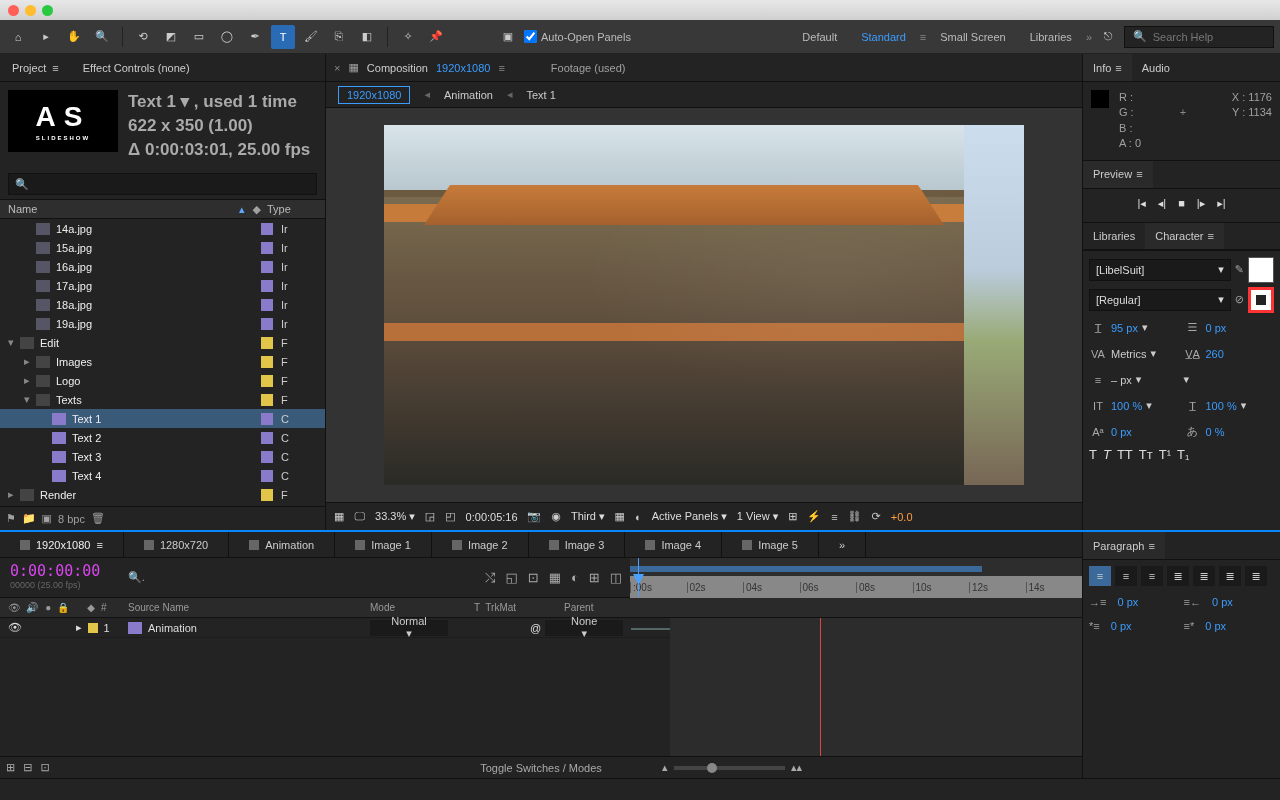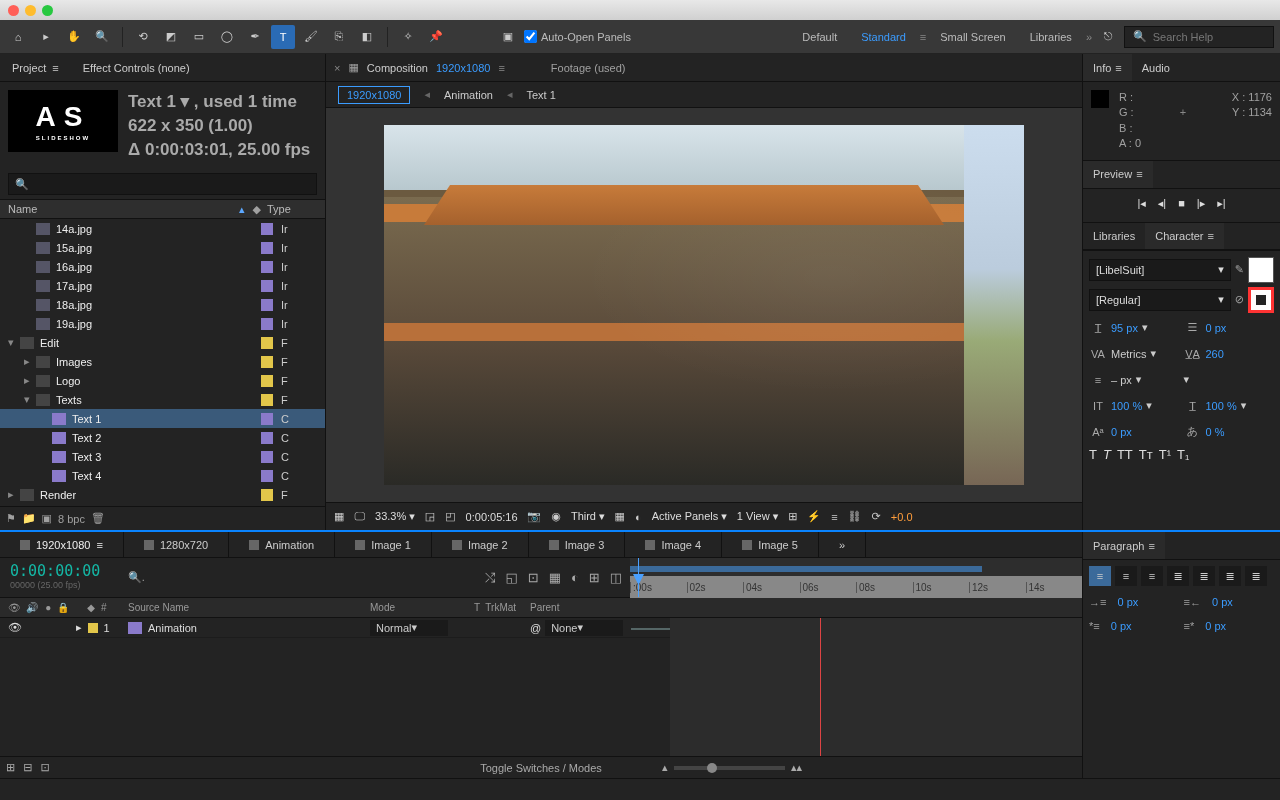--- a/index.html
+++ b/index.html
@@ -102,46 +102,46 @@
   .tt-row { display:flex; gap:6px; padding:4px 0; color:#ddd; font-size:13px;}
   
   .bottom { height: 248px; display:flex; border-top:2px solid #0a84ff; }
   .timeline-panel { flex:1; background:#232323; display:flex; flex-direction:column; }
   .tl-tabs { height:26px; display:flex; align-items:center; border-bottom:1px solid #111; overflow:hidden;}
   .tl-tab { padding:0 20px; height:100%; display:flex; align-items:center; gap:6px; color:#ccc; border-right:1px solid #111;}
   .tl-tab.active { background:#232323; color:#eee;}
   
   .tl-header { height:40px; display:flex; border-bottom:1px solid #111; }
   .tl-time-box { width:120px; padding:4px 10px; }
-  .tl-timecode { color:#14b8a6; font-size:15px; font-family:monospace; }
+  .tl-timecode { color:#d946ef; font-size:15px; font-family:monospace; }
   .tl-tc-sub { color:#666; font-size:9px; }
   .tl-search { display:flex; align-items:center; padding:0 8px; gap:10px; flex:0 0 auto; width:250px;}
   .tl-icons { display:flex; gap:10px; align-items:center; color:#aaa; font-size:13px; padding:0 8px; flex:0 0 260px; justify-content:flex-end;}
   .timeline-ruler { flex:1; position:relative; background:#2d2d2d; }
   .ruler-ticks { position:absolute; top:18px; left:0; right:0; height:22px; background:#888; display:flex; align-items:center;}
   .ruler-ticks span { flex:1; color:#333; font-size:10px; padding-left:2px; border-left:1px solid #555;}
   .playhead { position:absolute; top:0; bottom:0; width:1px; background:#4aa0ff; left:8px;}
   .playhead::before { content:""; position:absolute; top:16px; left:-5px; width:11px; height:11px; background:#4aa0ff; clip-path:polygon(0 0,100% 0,50% 100%);}
   .work-area { position:absolute; top:8px; left:0; right:100px; height:6px; background:#3b6a9a;}
   
   .tl-cols { height:20px; display:flex; background:#2a2a2a; border-bottom:1px solid #111; align-items:center; color:#999; font-size:10px;}
   .tl-cols .c1 { width:120px; padding-left:8px; display:flex; gap:6px;}
   .tl-cols .c2 { width:250px; padding-left:8px;}
   .tl-cols .c3 { width:90px;}
   .tl-cols .c4 { width:70px;}
-  .tl-cols .c5 { width:100px;}
+  .tl-cols .c5 { width:100px;margin-left:34px;}
   
   .tl-layers { flex:1; position:relative; }
   .tl-layer-row { height:20px; display:flex; align-items:center; color:#ddd; border-bottom:1px solid #1c1c1c;}
   .tl-layer-row .c1 { width:120px; padding-left:8px; display:flex; gap:6px; align-items:center;}
   .tl-layer-row .c2 { width:250px; padding-left:8px; display:flex; align-items:center; gap:6px;}
   .tl-layer-row .c3 { width:90px;}
   .tl-layer-row .c4 { width:70px;}
   .tl-layer-row .c5 { width:100px;}
-  .mode-sel, .parent-sel { background:#1a1a1a; height:16px; padding:0 6px; color:#ccc; display:flex; align-items:center; width:78px; justify-content:flex-start;}
+  .mode-sel, .parent-sel { background:#1a1a1a; height:16px; padding:0 6px; color:#ccc; display:flex; align-items:center; width:78px; justify-content:center;flex-direction:column;}
   .track-area { flex:1; position:relative; background:#333; border-left:1px solid #111;}
   .layer-bar { position:absolute; height:100%; background:#9aa; left:0; right:0; border:1px solid #566;}
   
   .tl-graph { position:absolute; left:670px; right:0; top:0; bottom:0; background:#2c2c2c;}
   .play-line { position:absolute; top:0; bottom:0; width:1px; background:#d44; left:150px;}
   
   .tl-footer { height:22px; border-top:1px solid #111; display:flex; align-items:center; justify-content:center; color:#aaa; position:relative;}
   .tl-footer .left-icons { position:absolute; left:6px; display:flex; gap:8px;}
   .tl-footer .zoom { position:absolute; right:280px; display:flex; gap:6px; align-items:center; width:140px;}
   .zoom-bar { flex:1; height:4px; background:#444; position:relative;}

